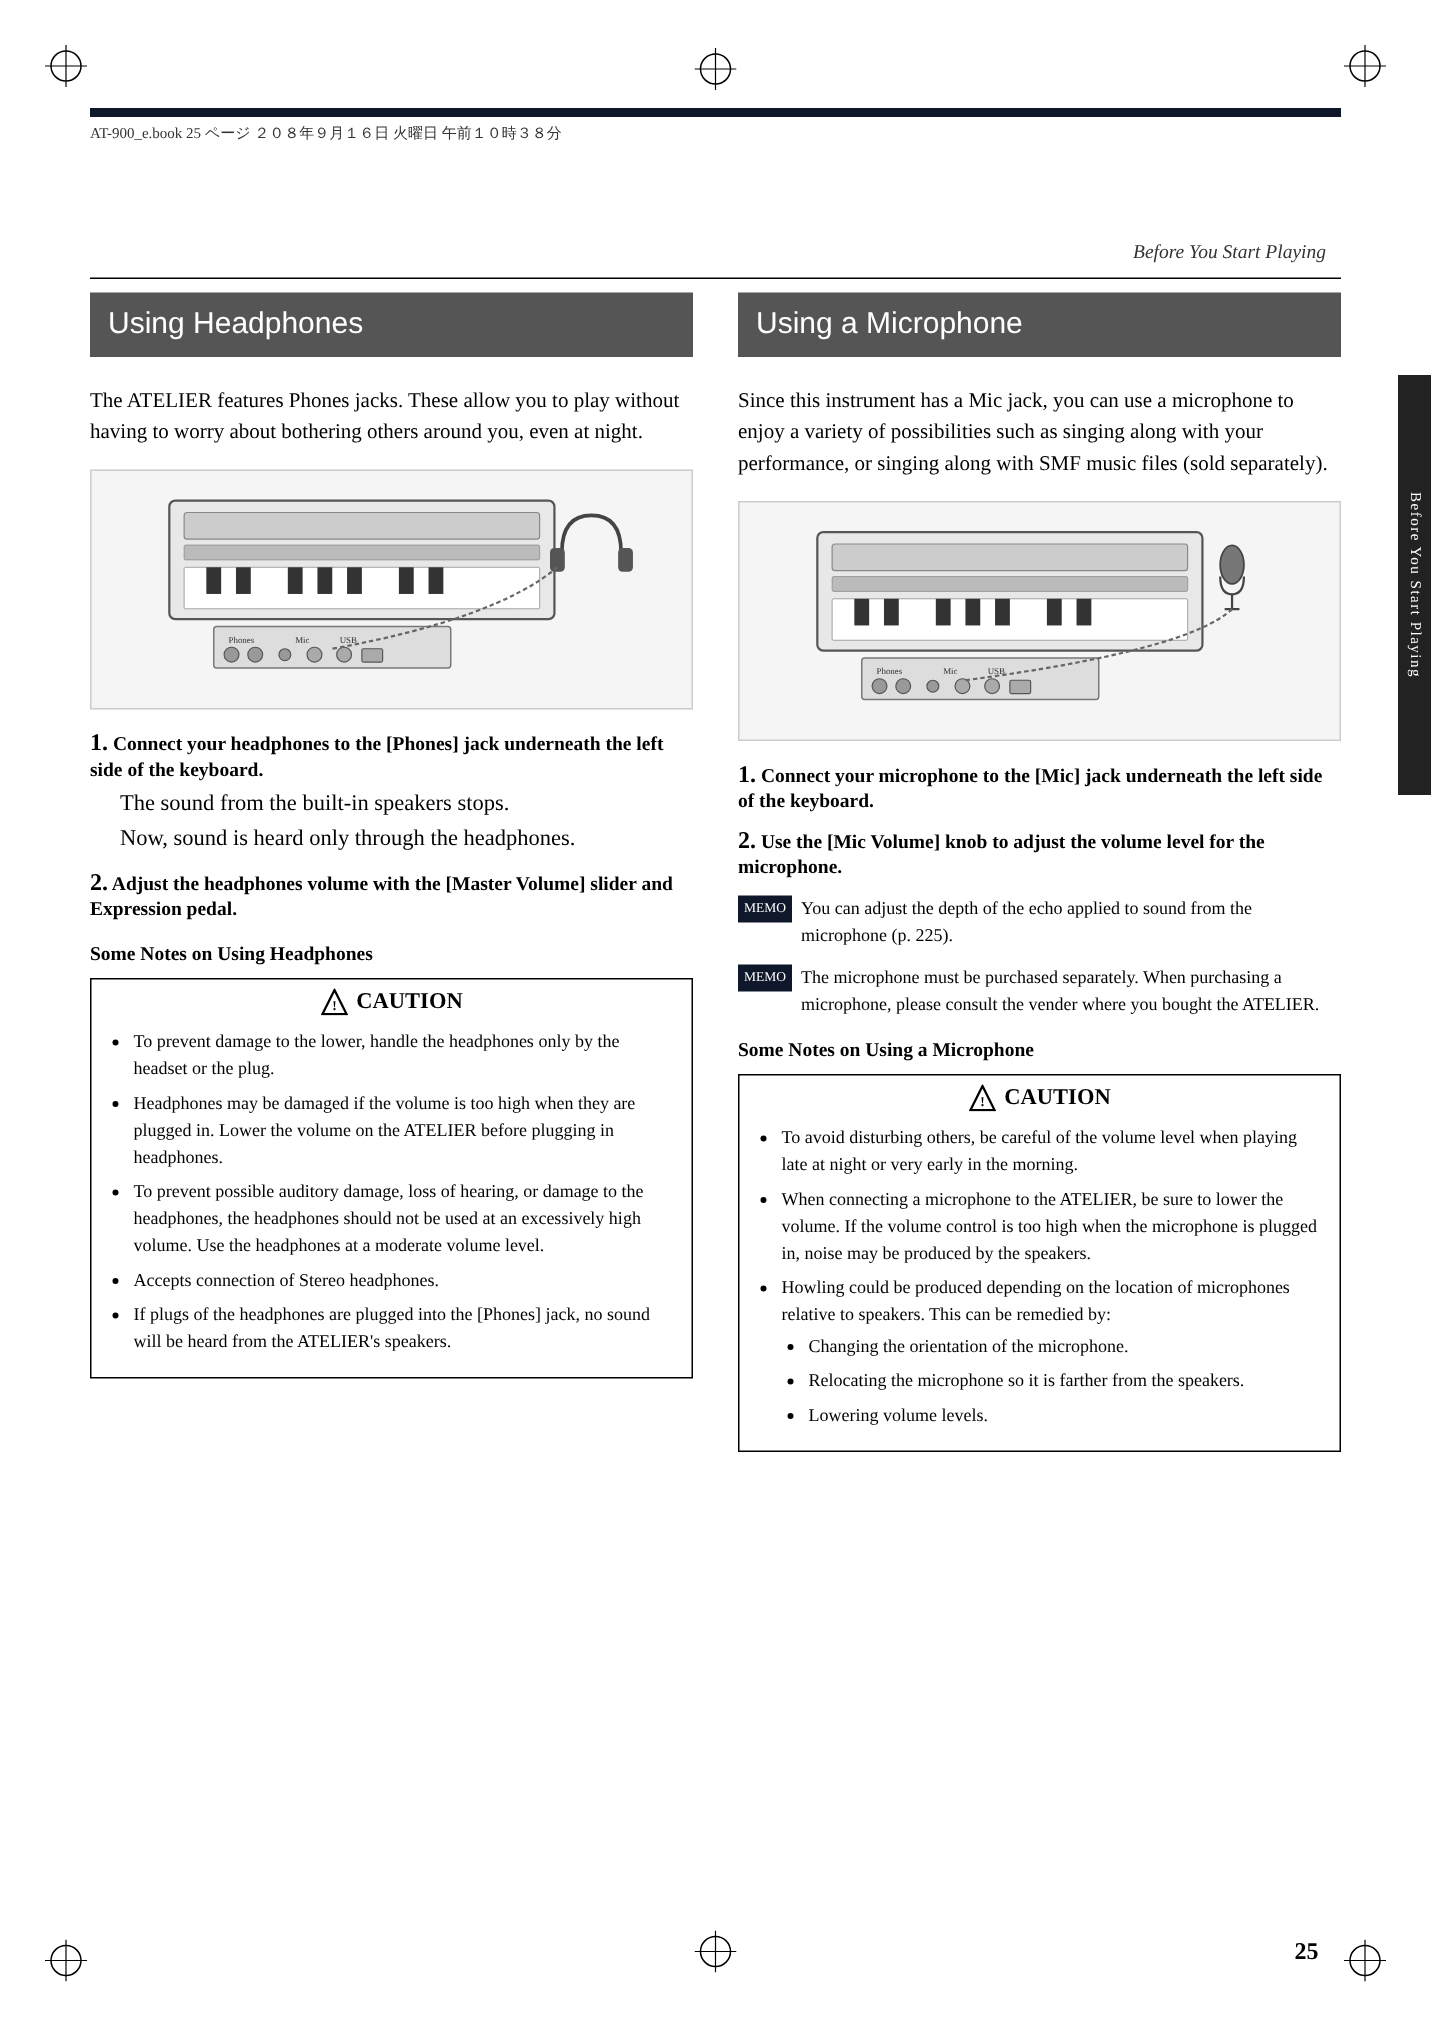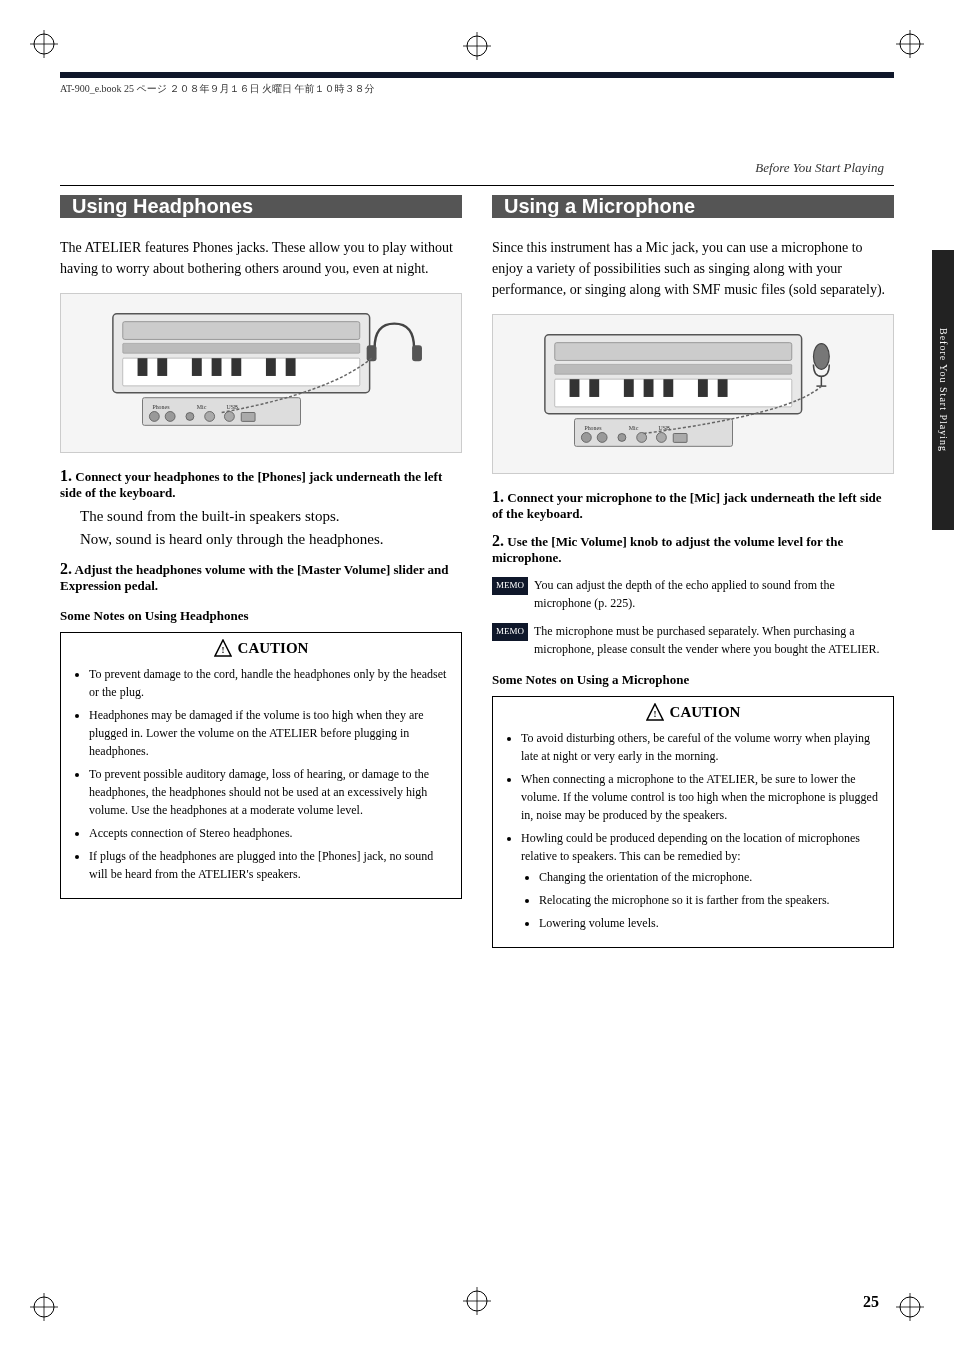--- a/index.html
+++ b/index.html
@@ -81,22 +81,22 @@
     .right-col {
       flex: 1;
       min-width: 0;
     }
 
     
     .section-header {
       background: #555;
       color: #fff;
       font-size: 20px;
-      font-weight: bold;
-      padding: 0 12px;
+      font-weight: normal;
+      padding: 10px 12px;
       margin-bottom: 12px;
       font-family: Arial, sans-serif;
     }
 
     .section-intro {
       font-size: 14px;
       line-height: 1.5;
       margin-bottom: 14px;
       margin-top: 19px;
     }
@@ -397,21 +397,21 @@
         <div class="caution-header">
           <span class="caution-triangle">
             <svg viewBox="0 0 18 18" width="18" height="18">
                 <polygon points="9,1 17,17 1,17" fill="none" stroke="#000" stroke-width="1.5"></polygon>
                 <text x="9" y="14" text-anchor="middle" font-size="9" font-weight="bold" fill="#000">!</text>
               </svg>
           </span>
           <span>CAUTION</span>
         </div>
         <ul class="caution-list">
-          <li>To prevent damage to the cord, handle the headphones only by the headset or the plug.</li>
+          <li>To prevent damage to the lower, handle the headphones only by the headset or the plug.</li>
           <li>Headphones may be damaged if the volume is too high when they are plugged in. Lower the volume on the ATELIER before plugging in headphones.</li>
           <li>To prevent possible auditory damage, loss of hearing, or damage to the headphones, the headphones should not be used at an excessively high volume. Use the headphones at a moderate volume level.</li>
           <li>Accepts connection of Stereo headphones.</li>
           <li>If plugs of the headphones are plugged into the [Phones] jack, no sound will be heard from the ATELIER's speakers.</li>
         </ul>
       </div>
 
     </div>
 
     <div class="right-col">
@@ -485,21 +485,21 @@
         <div class="caution-header">
           <span class="caution-triangle">
             <svg viewBox="0 0 18 18" width="18" height="18">
                 <polygon points="9,1 17,17 1,17" fill="none" stroke="#000" stroke-width="1.5"></polygon>
                 <text x="9" y="14" text-anchor="middle" font-size="9" font-weight="bold" fill="#000">!</text>
               </svg>
           </span>
           <span>CAUTION</span>
         </div>
         <ul class="caution-list">
-          <li>To avoid disturbing others, be careful of the volume worry when playing late at night or very early in the morning.</li>
+          <li>To avoid disturbing others, be careful of the volume level when playing late at night or very early in the morning.</li>
           <li>When connecting a microphone to the ATELIER, be sure to lower the volume. If the volume control is too high when the microphone is plugged in, noise may be produced by the speakers.</li>
           <li>
             <span>Howling could be produced depending on the location of microphones relative to speakers. This can be remedied by:</span>
             <ul class="sub-bullets">
               <li>Changing the orientation of the microphone.</li>
               <li>Relocating the microphone so it is farther from the speakers.</li>
               <li>Lowering volume levels.</li>
             </ul>
           </li>
         </ul>

